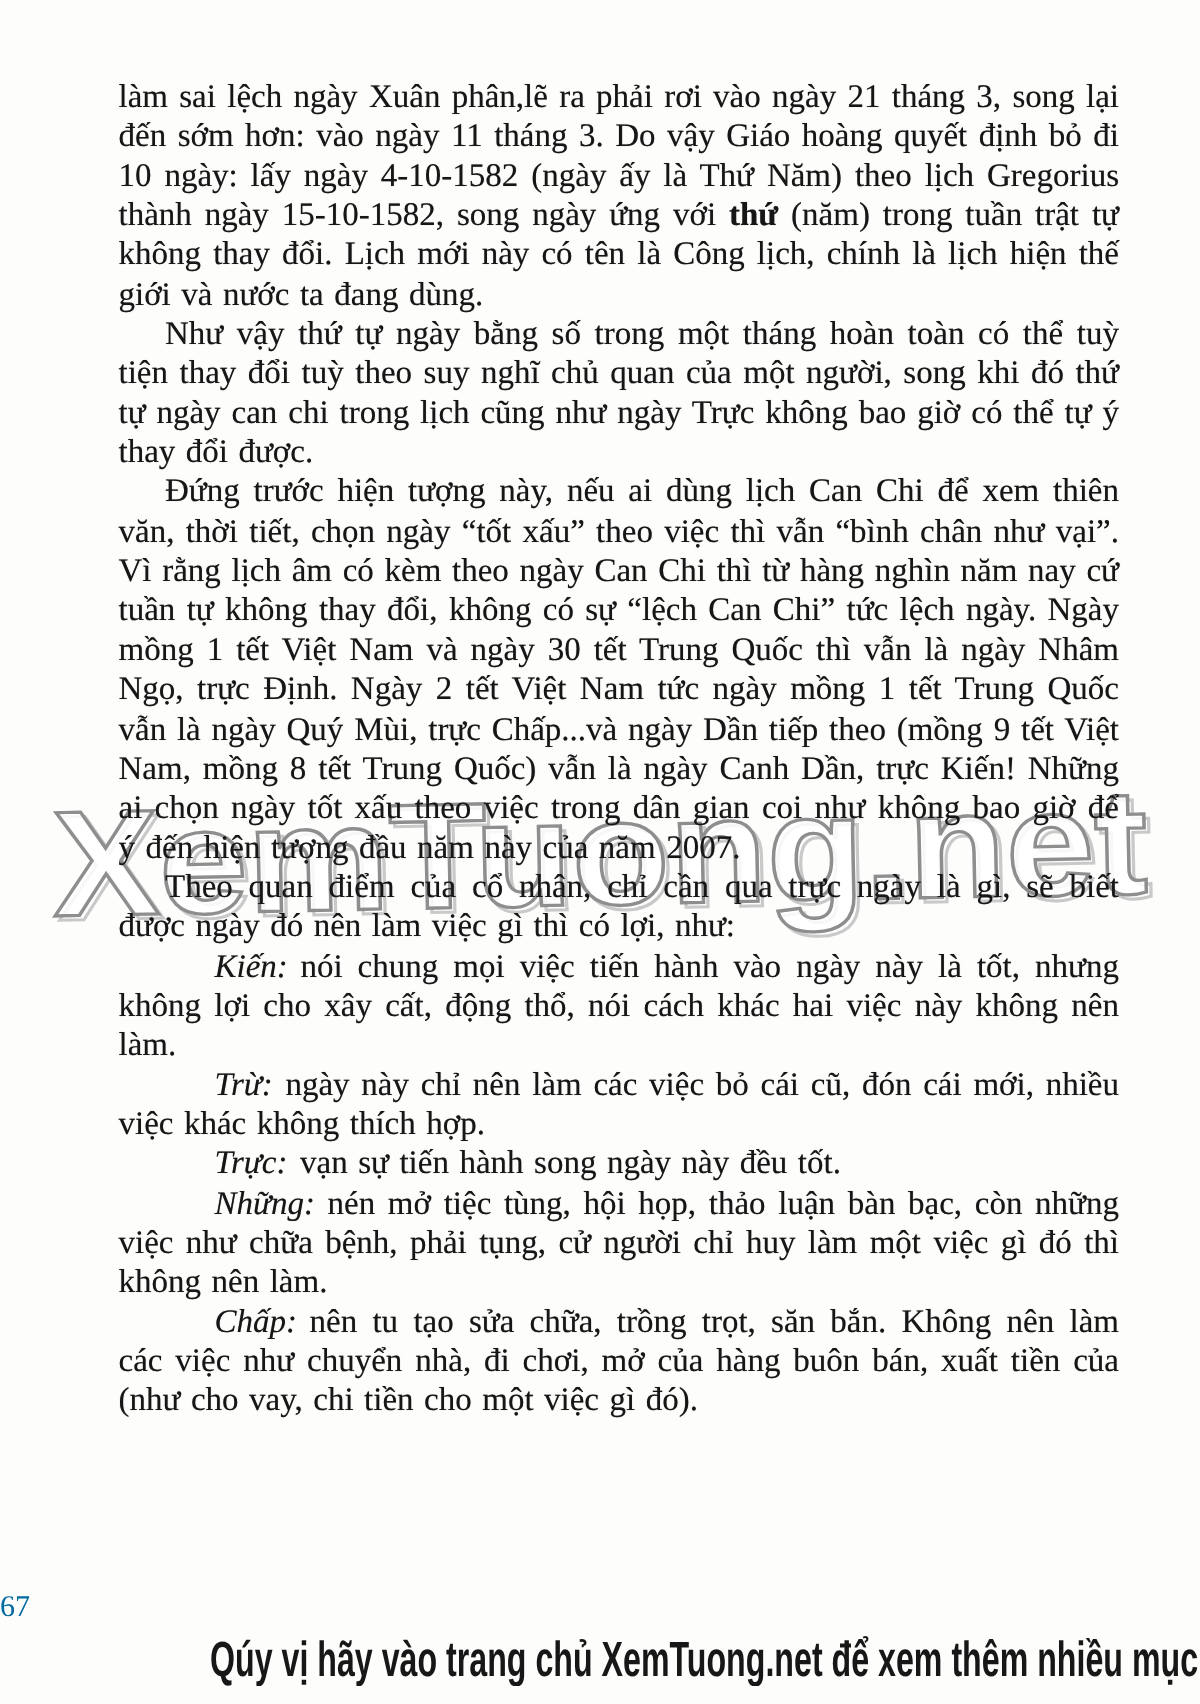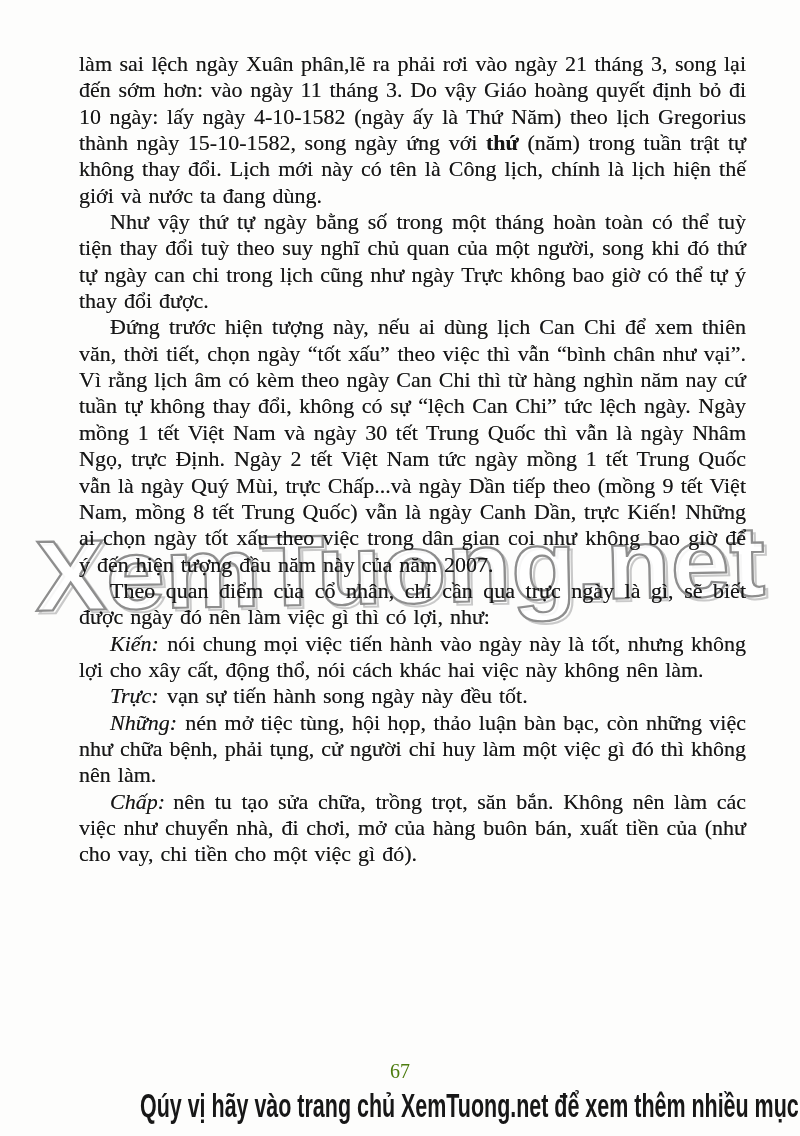--- a/index.html
+++ b/index.html
@@ -48,29 +48,28 @@
     font-size: 22px;
     line-height: 26.35px;
     color: #161616;
     text-align: justify;
     word-spacing: 1.5px;
     text-shadow: 0 0 0.5px rgba(20,20,20,0.55);
   }
   .content p { margin: 0; text-indent: 31px; }
   .content p.cont { text-indent: 0; }
   .lead { font-style: italic; }
-  .lead:not(:empty) { margin-right: 0.38em; }
+  .lead:not(:empty) { margin-right: 0.38em; margin-left: 33px; }
   
   .pagenum {
     position: absolute;
     top: 1060px; left: 0; right: 0;
-    text-align: center;
     z-index: 2;
     font-size: 20px;
-    color: #4d7c0f;
+    color: #0369a1;
   }
   
   .footer {
     position: absolute;
     top: 1086px; left: 0;
     width: 800px;
     z-index: 2;
     text-align: center;
     white-space: nowrap;
     font-family: "Liberation Sans", sans-serif;
@@ -93,20 +92,21 @@
       <text class="wm-front" x="374" y="105" font-size="100" text-anchor="middle" textLength="730" lengthAdjust="spacingAndGlyphs">XemTuong.net</text>
     </svg>
   </div>
 
   <div class="content">
     <p class="cont"><i class="lead"></i><span>làm sai lệch ngày Xuân phân,lẽ ra phải rơi vào ngày 21 tháng 3, song lại đến sớm hơn: vào ngày 11 tháng 3. Do vậy Giáo hoàng quyết định bỏ đi 10 ngày: lấy ngày 4-10-1582 (ngày ấy là Thứ Năm) theo lịch Gregorius thành ngày 15-10-1582, song ngày ứng với </span><b>thứ</b><span> (năm) trong tuần trật tự không thay đổi. Lịch mới này có tên là Công lịch, chính là lịch hiện thế giới và nước ta đang dùng.</span></p>
     <p><i class="lead"></i><span>Như vậy thứ tự ngày bằng số trong một tháng hoàn toàn có thể tuỳ tiện thay đổi tuỳ theo suy nghĩ chủ quan của một người, song khi đó thứ tự ngày can chi trong lịch cũng như ngày Trực không bao giờ có thể tự ý thay đổi được.</span></p>
     <p><i class="lead"></i><span>Đứng trước hiện tượng này, nếu ai dùng lịch Can Chi để xem thiên văn, thời tiết, chọn ngày “tốt xấu” theo việc thì vẫn “bình chân như vại”. Vì rằng lịch âm có kèm theo ngày Can Chi thì từ hàng nghìn năm nay cứ tuần tự không thay đổi, không có sự “lệch Can Chi” tức lệch ngày. Ngày mồng 1 tết Việt Nam và ngày 30 tết Trung Quốc thì vẫn là ngày Nhâm Ngọ, trực Định. Ngày 2 tết Việt Nam tức ngày mồng 1 tết Trung Quốc vẫn là ngày Quý Mùi, trực Chấp...và ngày Dần tiếp theo (mồng 9 tết Việt Nam, mồng 8 tết Trung Quốc) vẫn là ngày Canh Dần, trực Kiến! Những ai chọn ngày tốt xấu theo việc trong dân gian coi như không bao giờ để ý đến hiện tượng đầu năm này của năm 2007.</span></p>
     <p><i class="lead"></i><span>Theo quan điểm của cổ nhân, chỉ cần qua trực ngày là gì, sẽ biết được ngày đó nên làm việc gì thì có lợi, như:</span></p>
     <p><i class="lead">Kiến:</i><span>nói chung mọi việc tiến hành vào ngày này là tốt, nhưng không lợi cho xây cất, động thổ, nói cách khác hai việc này không nên làm.</span></p>
+    <p><i class="lead">Trừ:</i><span>ngày này chỉ nên làm các việc bỏ cái cũ, đón cái mới, nhiều việc khác không thích hợp.</span></p>
     <p><i class="lead">Trực:</i><span>vạn sự tiến hành song ngày này đều tốt.</span></p>
     <p><i class="lead">Những:</i><span>nén mở tiệc tùng, hội họp, thảo luận bàn bạc, còn những việc như chữa bệnh, phải tụng, cử người chỉ huy làm một việc gì đó thì không nên làm.</span></p>
     <p><i class="lead">Chấp:</i><span>nên tu tạo sửa chữa, trồng trọt, săn bắn. Không nên làm các việc như chuyển nhà, đi chơi, mở của hàng buôn bán, xuất tiền của (như cho vay, chi tiền cho một việc gì đó).</span></p>
   </div>
 
   <div class="pagenum">67</div>
 
   <div class="footer">Qúy vị hãy vào trang chủ XemTuong.net để xem thêm nhiều mục hay khác</div>
 
 </div>

